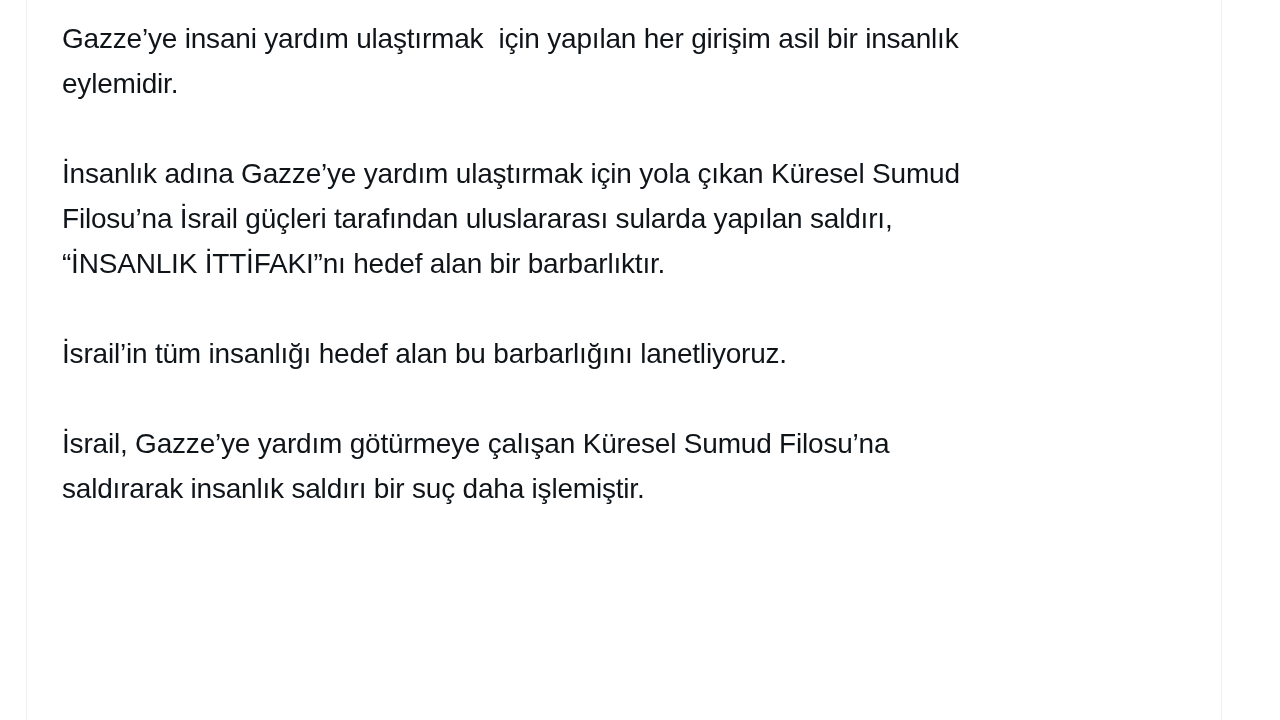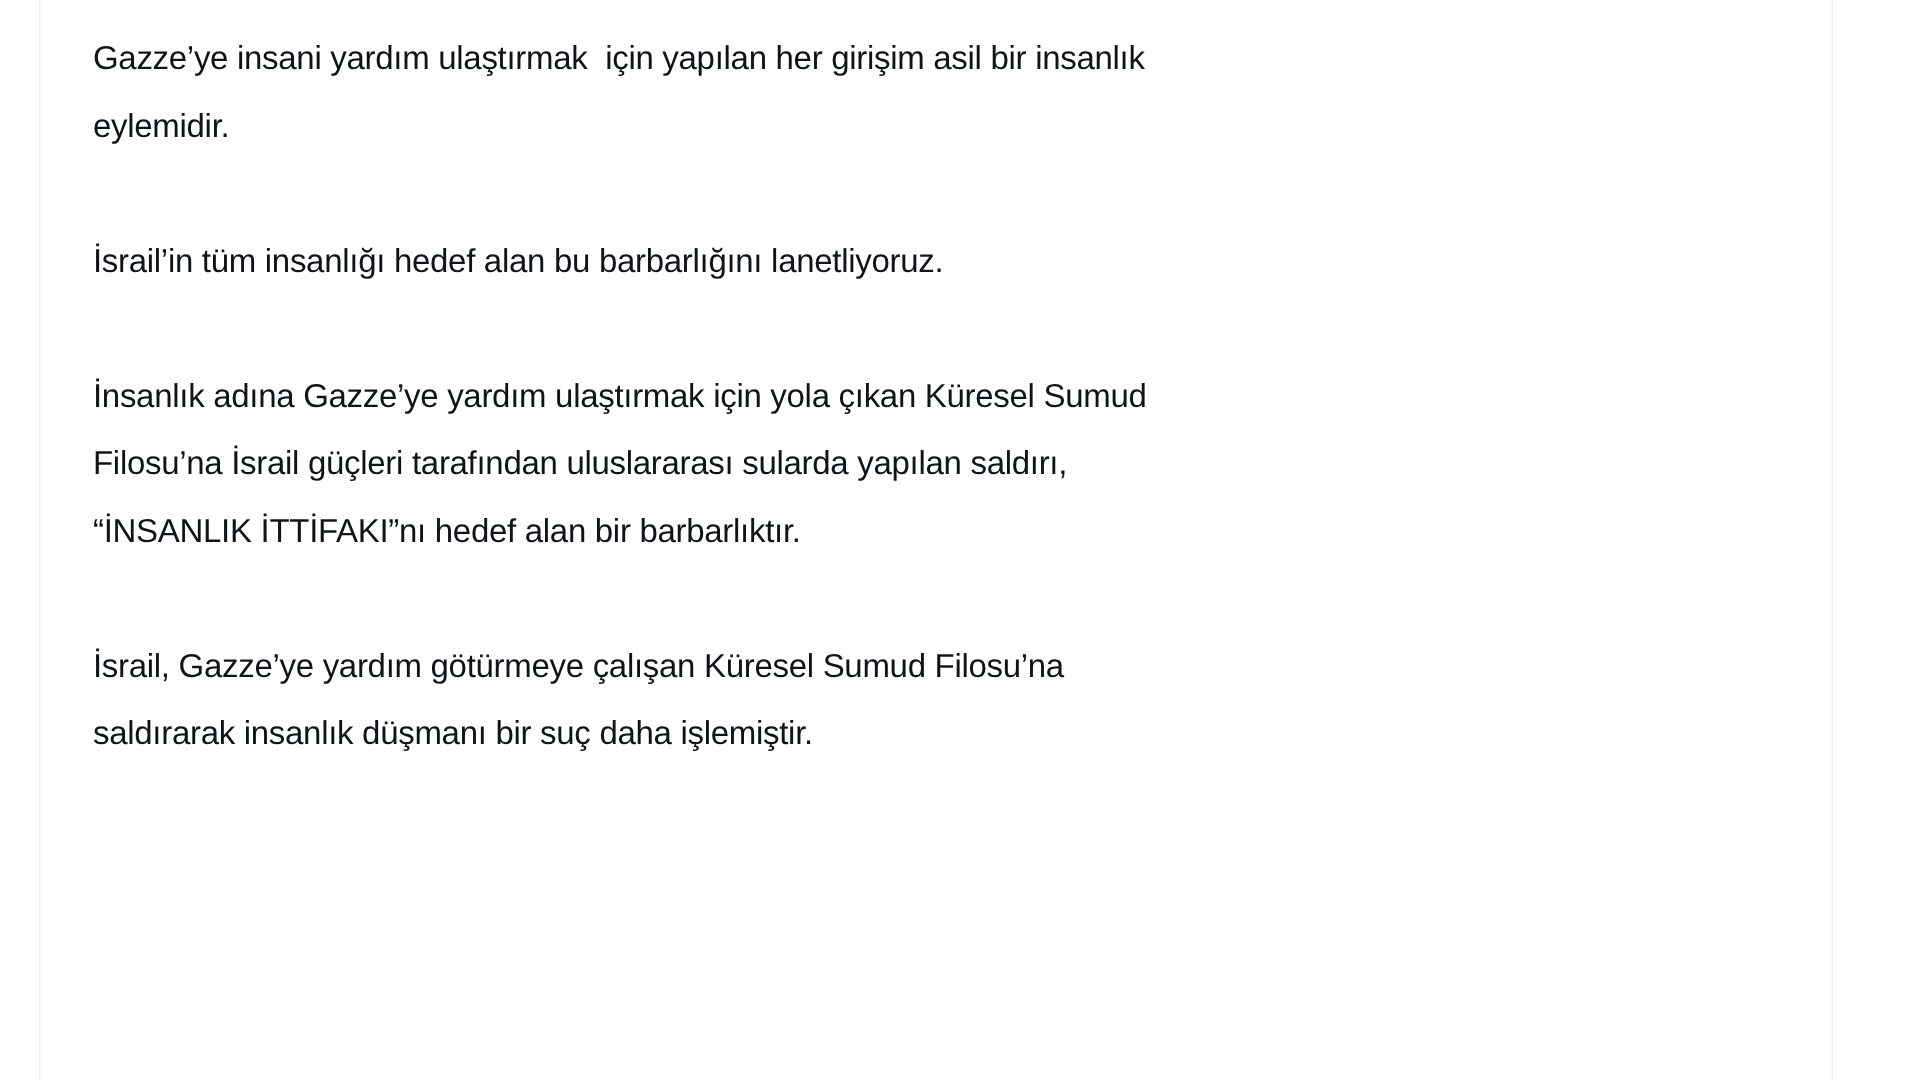--- a/index.html
+++ b/index.html
@@ -23,34 +23,34 @@
     left:26px;
     width:1196px;
     min-height:720px;
     background:var(--bg-color);
     border-left:1px solid var(--border-color);
     border-right:1px solid var(--border-color);
     padding:16px 18px 0 35px;
   }
   .post-text p{
     margin:0 0 45px 0;
-    font-size:22px;
+    font-size:28px;
     line-height:45px;
     letter-spacing:-0.2px;
     color:var(--text-color);
     white-space:pre-wrap;
   }
 </style>
 </head>
 <body>
 
 <div class="post-column">
   <div class="post-text">
     <p>Gazze’ye insani yardım ulaştırmak  için yapılan her girişim asil bir insanlık
 eylemidir.</p>
-    <p>İsrail’in tüm insanlığı hedef alan bu barbarlığını lanetliyoruz.</p>
     <p>İnsanlık adına Gazze’ye yardım ulaştırmak için yola çıkan Küresel Sumud
 Filosu’na İsrail güçleri tarafından uluslararası sularda yapılan saldırı,
 “İNSANLIK İTTİFAKI”nı hedef alan bir barbarlıktır.</p>
+    <p>İsrail’in tüm insanlığı hedef alan bu barbarlığını lanetliyoruz.</p>
     <p>İsrail, Gazze’ye yardım götürmeye çalışan Küresel Sumud Filosu’na
-saldırarak insanlık düşmanı bir suç daha işlemiştir.</p>
+saldırarak insanlık saldırı bir suç daha işlemiştir.</p>
   </div>
 </div>
 
 </body></html>

